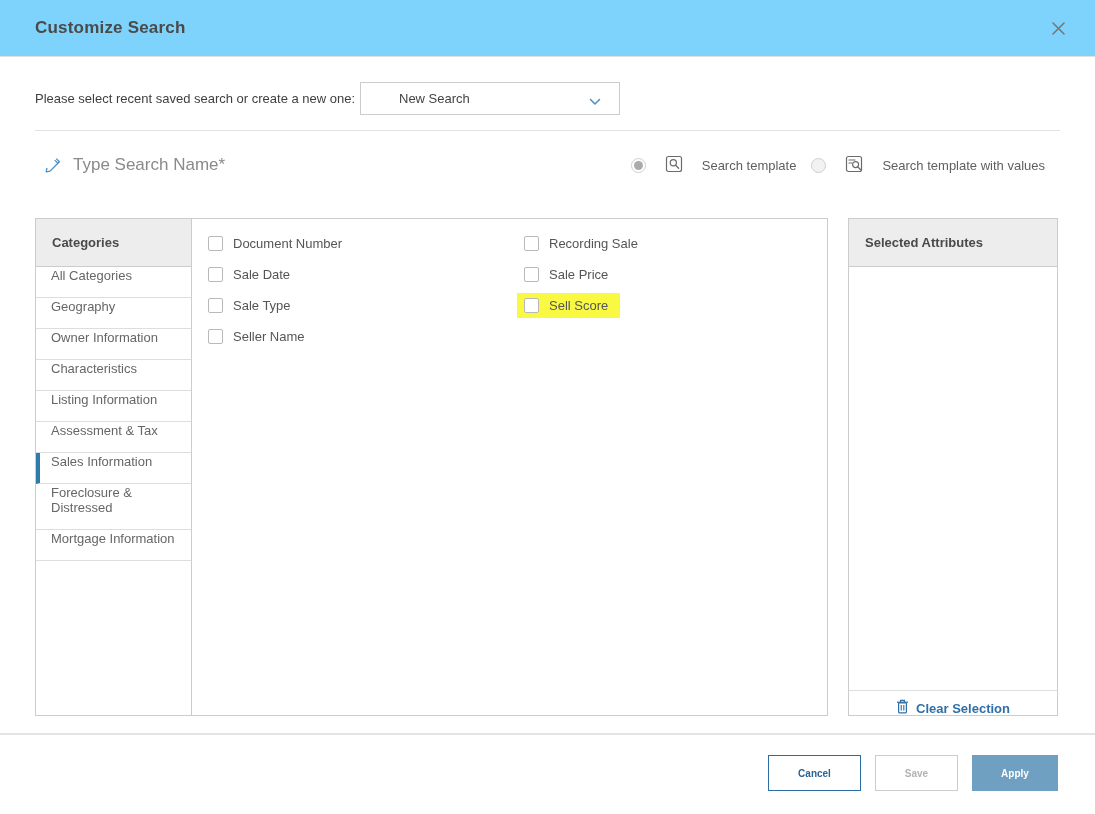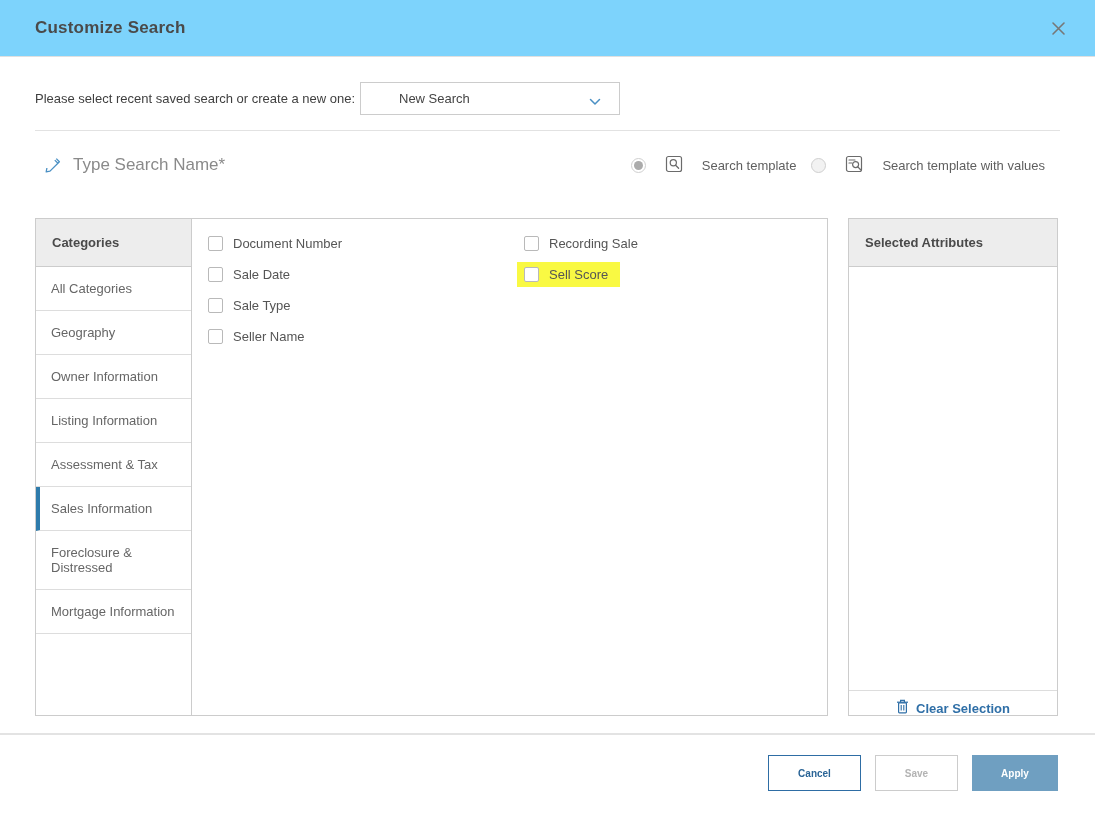--- a/index.html
+++ b/index.html
@@ -37,21 +37,21 @@
     display: flex; align-items: center; justify-content: center; flex: 0 0 auto; }
   .radio.checked::after { content: ""; width: 9px; height: 9px; border-radius: 50%; background: #ababab; }
   .radio.empty { background: #f2f2f2; }
 
   
   .panel { position: absolute; top: 218px; height: 498px; border: 1px solid #ccc; background: #fff; }
   .panel-header { height: 48px; background: #ededed; border-bottom: 1px solid #ccc;
     display: flex; align-items: center; padding: 0 16px; font-weight: 600; color: #4a4a4a; }
 
   .categories-panel { left: 35px; width: 157px; }
-  .cat-item { position: relative; padding: 14px 10px 14px 15px; border-bottom: 1px solid #ddd;
+  .cat-item { position: relative; padding: 1px 10px 14px 15px; border-bottom: 1px solid #ddd;
     color: #666; line-height: 15px; cursor: pointer; }
   .cat-item.active { border-left: 4px solid var(--accent, #2e7bab); padding-left: 11px; }
 
   .attributes-panel { left: 191px; width: 637px; }
   .attr-header-count { margin-left: auto; font-weight: 400; color: #4a4a4a; }
   .attr-body { display: flex; padding: 9px 0 0 0; }
   .attr-col { width: 316px; padding-left: 16px; }
   .attr-col.col2 { padding-left: 16px; width: 300px; }
   .attr-row { height: 31px; display: flex; align-items: center; }
   .attr-item { display: inline-flex; align-items: center; cursor: pointer; }
@@ -136,20 +136,21 @@
       </span>
     </div>
   </div>
 
   <div class="panel categories-panel">
     <div class="panel-header">Categories</div>
     <div>
         <div class="cat-item"><span>All Categories</span></div>
         <div class="cat-item"><span>Geography</span></div>
         <div class="cat-item"><span>Owner Information</span></div>
+        <div class="cat-item"><span>Characteristics</span></div>
         <div class="cat-item"><span>Listing Information</span></div>
         <div class="cat-item"><span>Assessment &amp; Tax</span></div>
         <div class="cat-item active"><span>Sales Information</span></div>
         <div class="cat-item"><span>Foreclosure &amp; Distressed</span></div>
         <div class="cat-item"><span>Mortgage Information</span></div>
       </div>
   </div>
 
   <div class="panel attributes-panel">
     <div class="attr-body">
@@ -177,20 +178,26 @@
               <span class="checkbox"></span>
               <span class="attr-label">Seller Name</span>
             </span>
           </div>
         </div>
       <div class="attr-col col2">
           <div class="attr-row">
             <span class="attr-item">
               <span class="checkbox"></span>
               <span class="attr-label">Recording Sale</span>
+            </span>
+          </div>
+          <div class="attr-row">
+            <span class="attr-item">
+              <span class="checkbox"></span>
+              <span class="attr-label">Sale Price</span>
             </span>
           </div>
           <div class="attr-row">
             <span class="attr-item highlight">
               <span class="checkbox"></span>
               <span class="attr-label">Sell Score</span>
             </span>
           </div>
         </div>
     </div>

